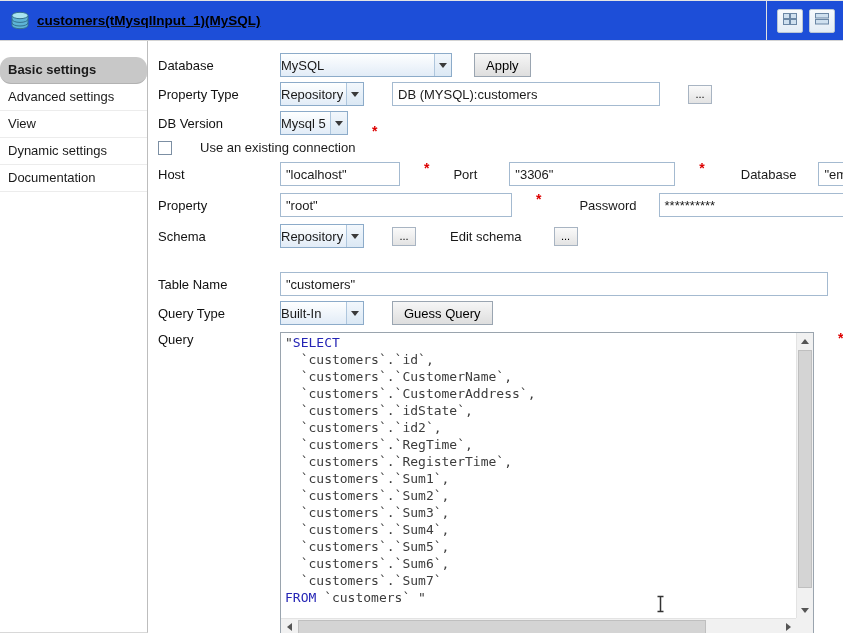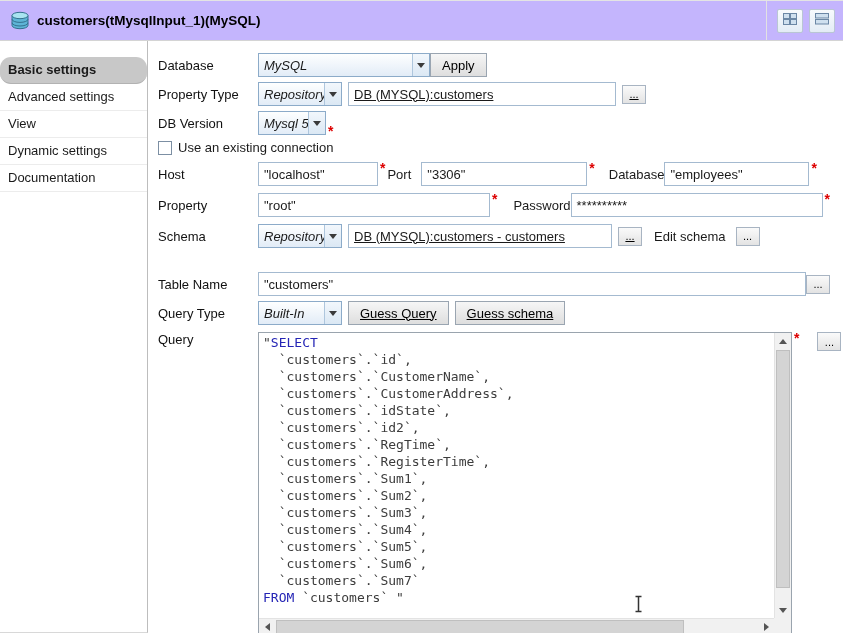--- a/index.html
+++ b/index.html
@@ -12,23 +12,24 @@
     overflow: hidden;
     position: relative;
   }
 
   
   .titlebar {
     height: 41px;
     display: flex;
     align-items: center;
     padding: 0 8px 0 10px;
-    background: #c4b5fd;
+    background: #1d4ed8;
     border-top: 1px solid #e4e4e4;
     border-bottom: 1px solid #d4d4d4;
+    text-decoration: underline;
   }
   .db-icon { display: inline-flex; margin-right: 7px; }
   .title { font-weight: bold; font-size: 13.5px; color: #000; }
   .tb-buttons {
     margin-left: auto;
     display: flex;
     gap: 6px;
     padding-left: 10px;
     border-left: 1px solid #e2e2e2;
     height: 100%;
@@ -64,36 +65,34 @@
   .side-item.active {
     background: #c8c8c8;
     border-bottom: 1px solid #b2b2b2;
     font-weight: bold;
     border-radius: 11px;
   }
 
   .main { flex: 1; padding: 12px 6px 0 10px; position: relative; overflow: hidden; }
 
   
-  .row { display: flex; align-items: center; }
+  .row { display: flex; align-items: center; gap: 22px; }
   .lbl { width: 100px; flex-shrink: 0; color: #111; }
   .mb5 { margin-bottom: 5px; } .mb7 { margin-bottom: 7px; } .mb8 { margin-bottom: 24px; }
-  .ml6 { margin-left: 6px; text-decoration: underline; } .ml8 { } .ml10 { margin-left: 10px; }
+  .ml6 { margin-left: 6px; } .ml8 { } .ml10 { margin-left: 10px; }
   .ml12 { margin-left: 12px; } .ml14 { margin-left: 14px; } .ml16 { margin-left: 16px; }
 
   
   .combo {
     height: 24px;
     border: 1px solid #8cabc9;
     background: linear-gradient(#feffff, #e2ecf7);
     display: flex; align-items: center;
-    padding-left: 5px;
-    cursor: pointer;
-    flex-shrink: 0;
-    font-style: italic;
+    cursor: pointer;
+    flex-shrink: 0;
   }
   .combo-val { white-space: nowrap; overflow: hidden; }
   .combo-arrow {
     margin-left: auto;
     width: 17px; align-self: stretch;
     display: flex; align-items: center; justify-content: center;
     border-left: 1px solid #aec6dd;
     background: linear-gradient(#f2f7fc, #dbe8f4);
   }
   .combo-arrow::after {
@@ -313,44 +312,40 @@
       </div>
       <span class="req">*</span>
     </div>
 
     <div class="row mb8">
       <span class="lbl">Schema</span>
       <div class="combo w84">
         <span class="combo-val">Repository</span>
         <span class="combo-arrow"></span>
       </div>
-      <div class="field w264 ml6">
-        <span>DB (MYSQL):customers - customers</span>
-      </div>
       <button class="dots ml6">...</button>
       <span class="ml12">Edit schema</span>
       <button class="dots ml10">...</button>
     </div>
 
     <div class="row mb5">
       <span class="lbl">Table Name</span>
       <div class="field w548">
         <span>"customers"</span>
       </div>
       <button class="dots ml8">...</button>
     </div>
 
     <div class="row mb7">
       <span class="lbl">Query Type</span>
       <div class="combo w84">
         <span class="combo-val">Built-In</span>
         <span class="combo-arrow"></span>
       </div>
       <button class="btn ml6">Guess Query</button>
-      <button class="btn ml6">Guess schema</button>
     </div>
 
     <div class="row row-query">
       <span class="lbl">Query</span>
       <div class="query-box">
         <pre class="query-text" style="--kw: #2525b5;">"<span class="kw">SELECT</span> 
   `customers`.`id`, 
   `customers`.`CustomerName`, 
   `customers`.`CustomerAddress`, 
   `customers`.`idState`, 

